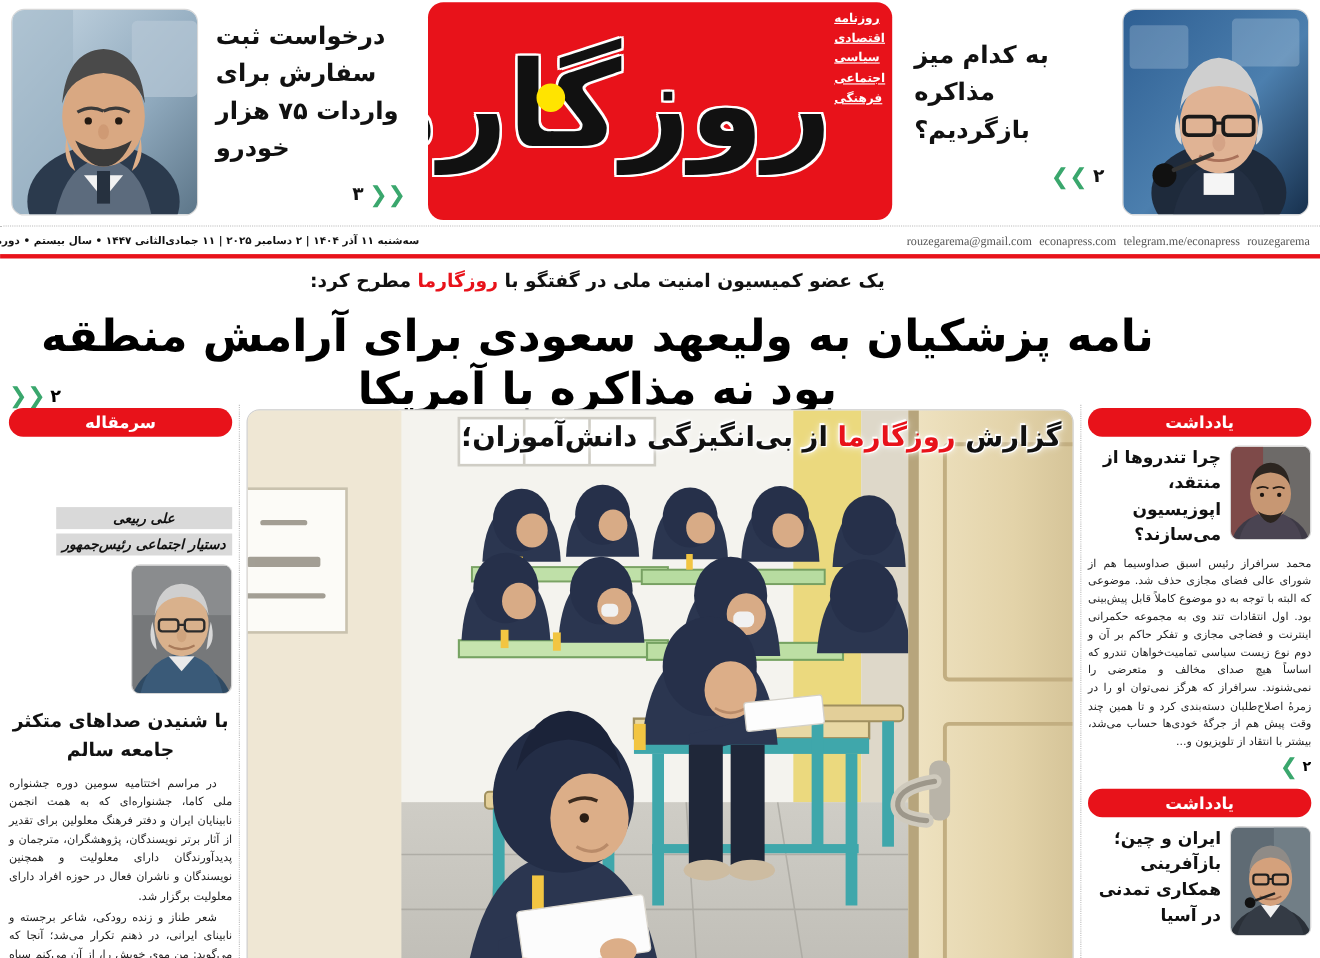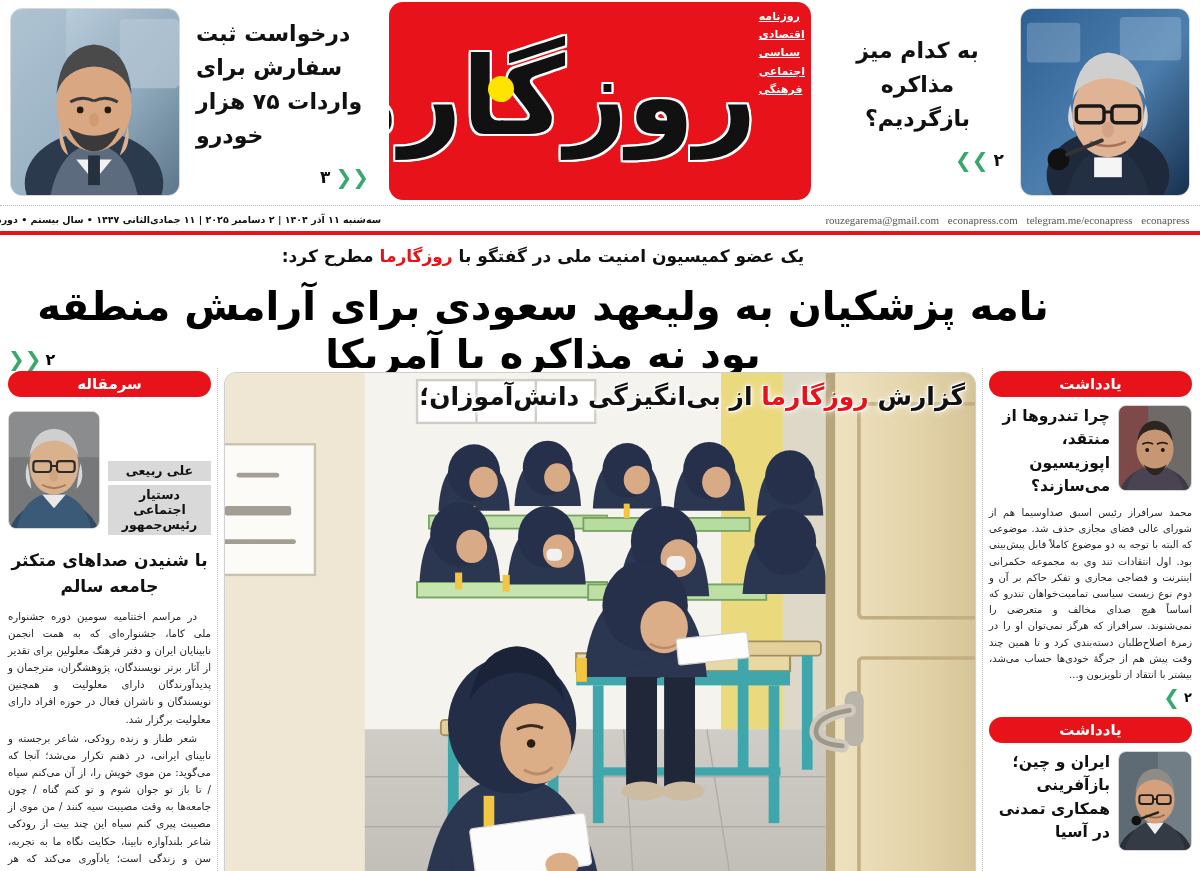--- a/index.html
+++ b/index.html
@@ -56,21 +56,21 @@
     flex-direction: column;
     justify-content: center;
     height: 188px;
     padding: 0 6px;
   }
   .teaser-head {
     font-size: 22px;
     font-weight: bold;
     line-height: 1.55;
     color: #111;
-    text-align: center;
+    text-align: left;
   }
   .teaser-left .teaser-head { text-align: left; direction: rtl; }
   .pagemark {
     margin-top: 14px;
     display: flex;
     align-items: center;
     gap: 5px;
     font-size: 17px;
     color: #111;
     font-weight: bold;
@@ -322,24 +322,25 @@
     align-items: center;
     gap: 4px;
     font-size: 13px;
     font-weight: bold;
     margin-top: 4px;
   }
 
   
   .ed-mugrow {
     display: flex;
-    flex-direction: row;
-    align-items: center;
+    flex-direction: column;
+    align-items: flex-start;
     gap: 8px;
     margin-top: 6px;
+    font-style: italic;
   }
   .ed-mug {
     width: 92px; height: 118px;
     border-radius: 8px;
     overflow: hidden;
     border: 1px solid #d5d5d5;
     flex: 0 0 auto;
   }
   .ed-mug svg { display:block; width:100%; height:100%; }
   .ed-names {
@@ -528,21 +529,21 @@
         </svg>
       </div>
     </div>
   </div>
 
   <div class="info-strip">
     <div class="contact-bar">
       <span>rouzegarema@gmail.com</span>
       <span>econapress.com</span>
       <span>telegram.me/econapress</span>
-      <span>econapress</span>
+      <span>rouzegarema</span>
     </div>
     <div class="strip-spacer"></div>
     <div class="dateline">
       <span>سه‌شنبه ۱۱ آذر ۱۴۰۴ | ۲ دسامبر ۲۰۲۵ | ۱۱ جمادی‌الثانی ۱۴۴۷ • سال بیستم • دوره جدید شماره ۴۲۲۵ • ۸ صفحه • ۲۰۰۰۰ تومان</span>
     </div>
   </div>
   <div class="red-rule"></div>
 
   <div class="lead">
     <div class="kicker">

